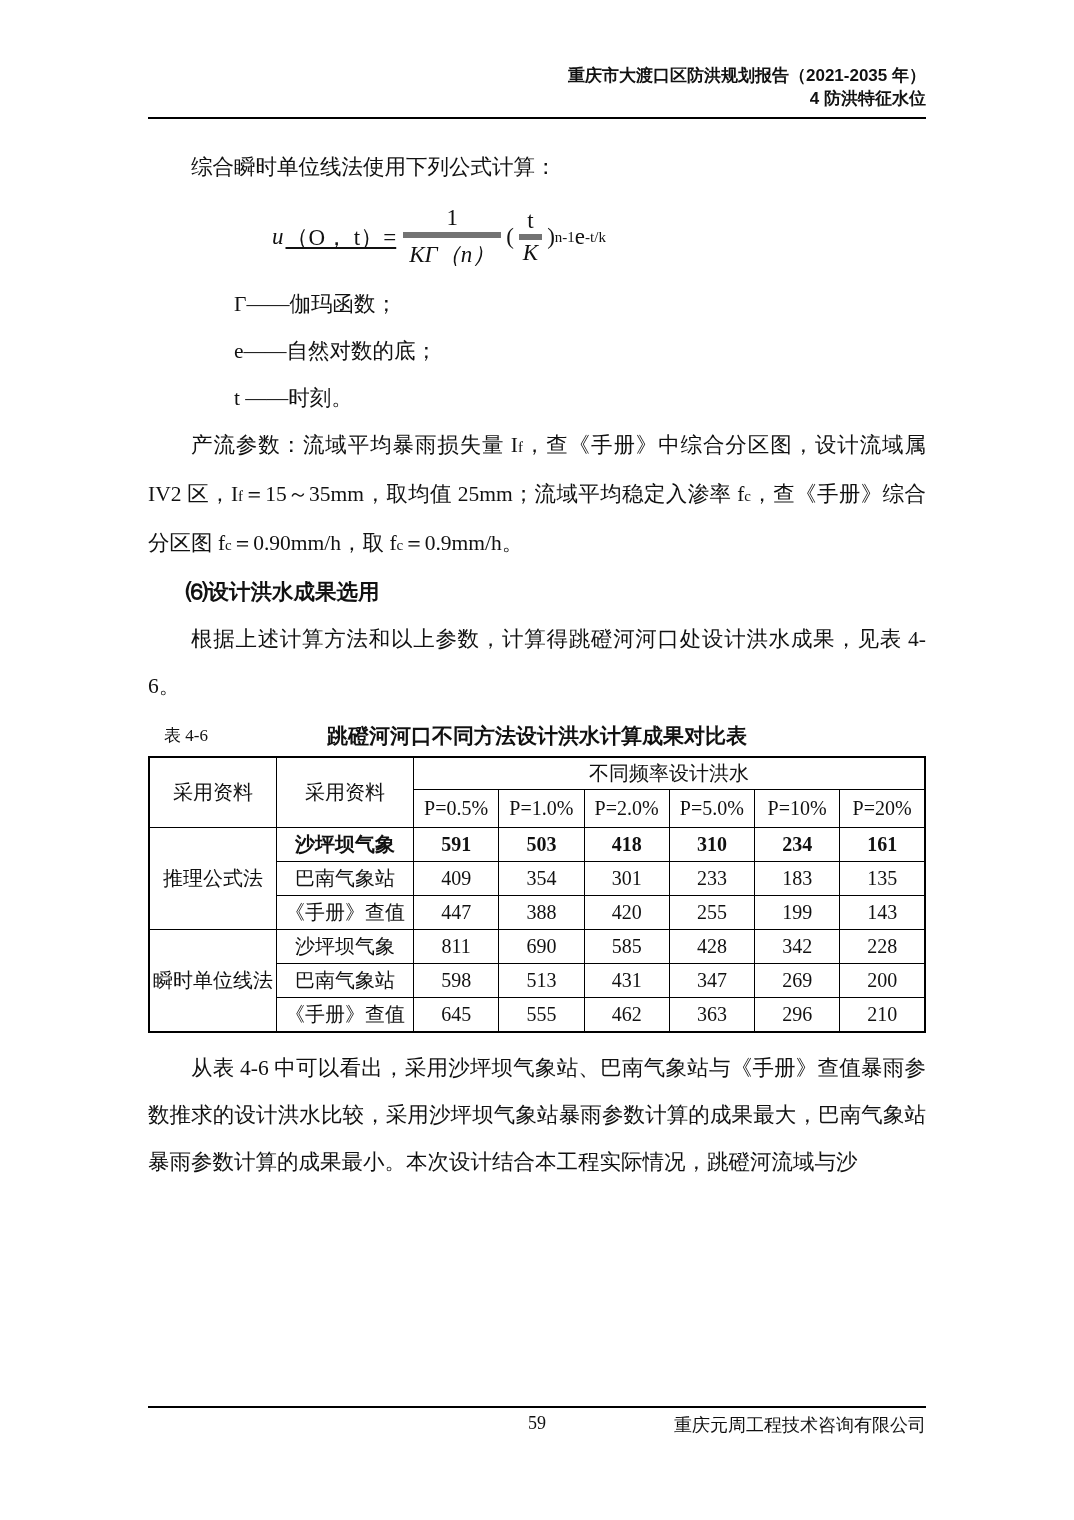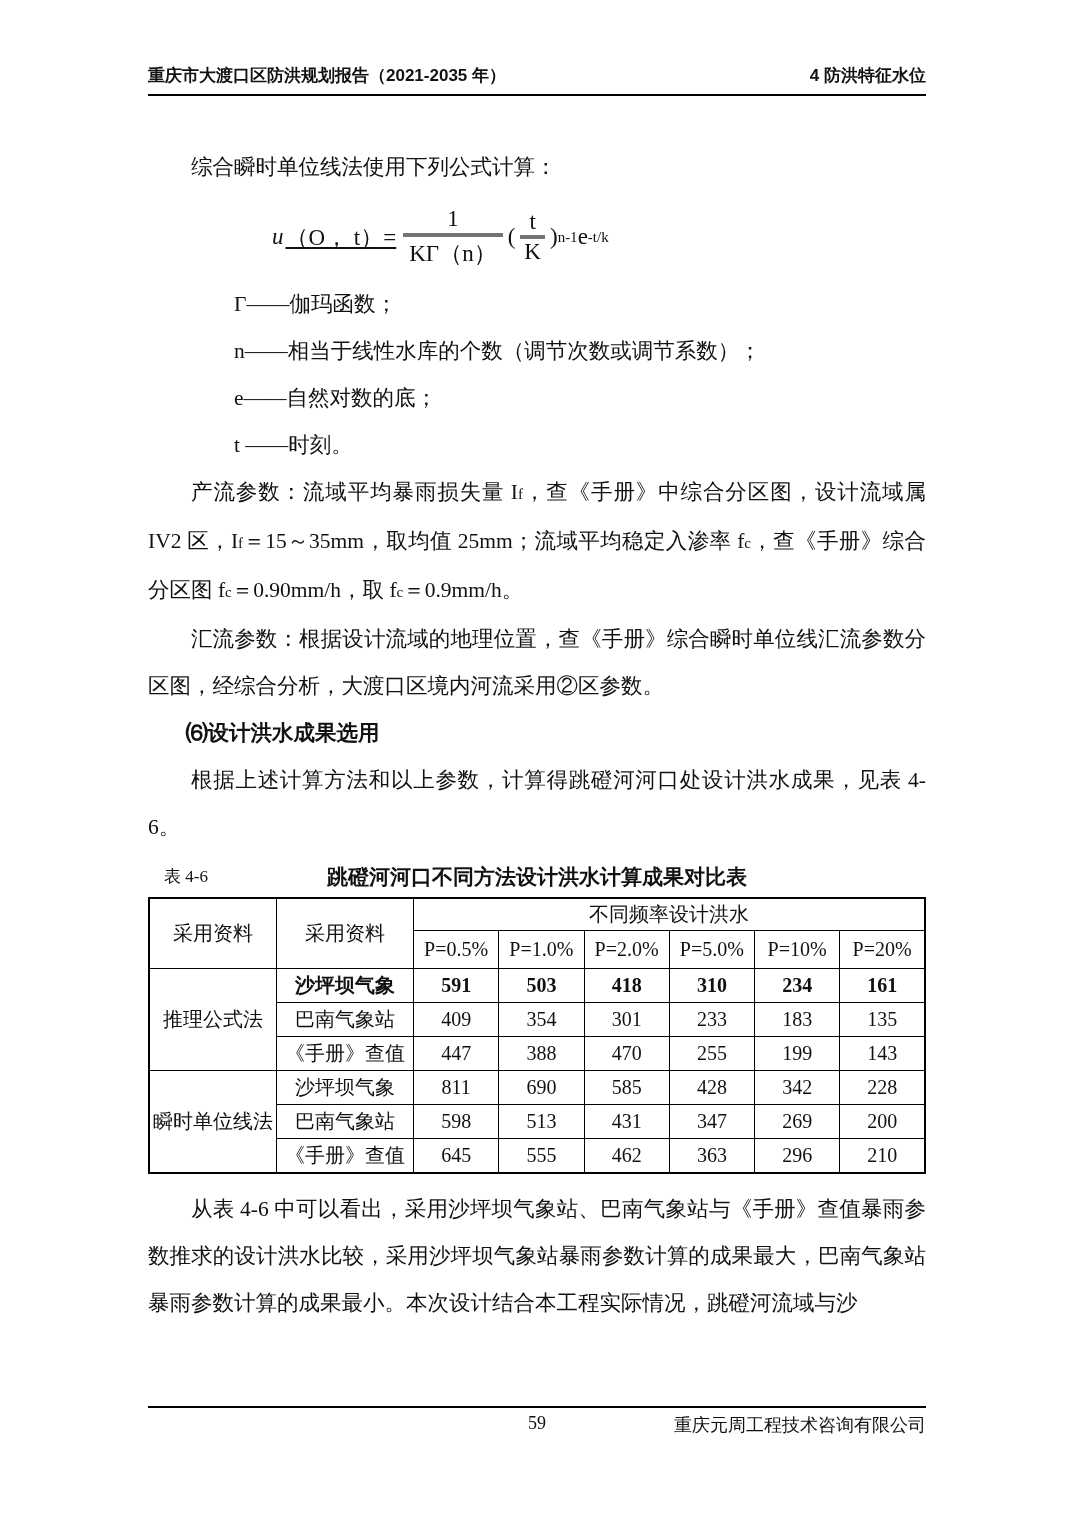--- a/index.html
+++ b/index.html
@@ -11,40 +11,40 @@
     color:#111;
     margin:0 auto;
     overflow:hidden;
   }
   
   .header{
     position:absolute;left:148px;top:64px;width:778px;
     display:flex;justify-content:space-between;align-items:flex-end;
     font-family:"Liberation Sans","DejaVu Sans",sans-serif;
     font-weight:600;font-size:17px;
-    padding-bottom:7px;border-bottom:2px solid #000;
+    padding-bottom:7px;border-bottom:2px solid #000;flex-direction:column;
   }
   
   .content{position:absolute;left:148px;top:128px;width:778px;}
   .para{
     font-size:21.5px;line-height:47px;text-align:justify;
     text-indent:43px;margin:0;
   }
   .intro{margin-top:16px;}
   .subscript{font-size:15px;}
   
   .formula{
     display:flex;align-items:center;
     padding-left:124px;margin:4px 0 2px 0;
     font-size:23px;height:84px;
   }
   .italic{font-style:italic;}
   .frac{display:inline-flex;flex-direction:column;align-items:center;margin:0 5px;}
   .frac .num{padding:1px 6px;}
-  .frac .den{border-top:4px solid #737373;padding:1px 6px;}
+  .frac .den{border-top:6px solid #737373;padding:1px 6px;font-style:italic;}
   .frac.small .num,.frac.small .den{padding:0 4px;}
   .formula sup{font-size:15px;}
   .f-gap{margin:16px 2px;text-decoration:underline;}
   
   .where-line{font-size:21.5px;line-height:47px;padding-left:40px;}
   .def-line{font-size:21.5px;line-height:47px;padding-left:86px;}
   
   .heading6{
     font-family:"Liberation Sans","DejaVu Sans",sans-serif;
     font-weight:bold;font-size:21.5px;line-height:47px;
@@ -116,32 +116,28 @@
       <sup>n-1</sup>
       <span>e</span>
       <sup>-t/k</sup>
     </div>
 
 
     <div class="def-line">
       <span>Γ</span><span>——伽玛函数；</span>
     </div>
     <div class="def-line">
-      <span>n</span><span>——相当于线性水库的个数（调节次数或调节系数）；</span>
-    </div>
-    <div class="def-line">
       <span>e</span><span>——自然对数的底；</span>
     </div>
     <div class="def-line">
       <span>t </span><span>——时刻。</span>
     </div>
 
     <p class="para"><span>产流参数：流域平均暴雨损失量 I</span><span class="subscript">f</span><span>，查《手册》中综合分区图，设计流域属 IV2 区，I</span><span class="subscript">f</span><span>＝15～35mm，取均值 25mm；流域平均稳定入渗率 f</span><span class="subscript">c</span><span>，查《手册》综合分区图 f</span><span class="subscript">c</span><span>＝0.90mm/h，取 f</span><span class="subscript">c</span><span>＝0.9mm/h。</span></p>
 
-    <p class="para">汇流参数：根据设计流域的地理位置，查《手册》综合瞬时单位线汇流参数分区图，经综合分析，大渡口区境内河流采用②区参数。</p>
 
     <div class="heading6">⑹设计洪水成果选用</div>
 
     <p class="para">根据上述计算方法和以上参数，计算得跳磴河河口处设计洪水成果，见表 4-6。</p>
 
     <div class="tbl-caption">
       <span class="tbl-caption-label">表 4-6</span>
       <div class="tbl-caption-title">跳磴河河口不同方法设计洪水计算成果对比表</div>
     </div>
 
@@ -178,21 +174,21 @@
             <td>354</td>
             <td>301</td>
             <td>233</td>
             <td>183</td>
             <td>135</td>
           </tr>
           <tr>
             <td>《手册》查值</td>
             <td>447</td>
             <td>388</td>
-            <td>470</td>
+            <td>420</td>
             <td>255</td>
             <td>199</td>
             <td>143</td>
           </tr>
           <tr>
             <td rowspan="3" style="font-weight: normal;">瞬时单位线法</td>
             <td>沙坪坝气象</td>
             <td>811</td>
             <td>690</td>
             <td>585</td>

